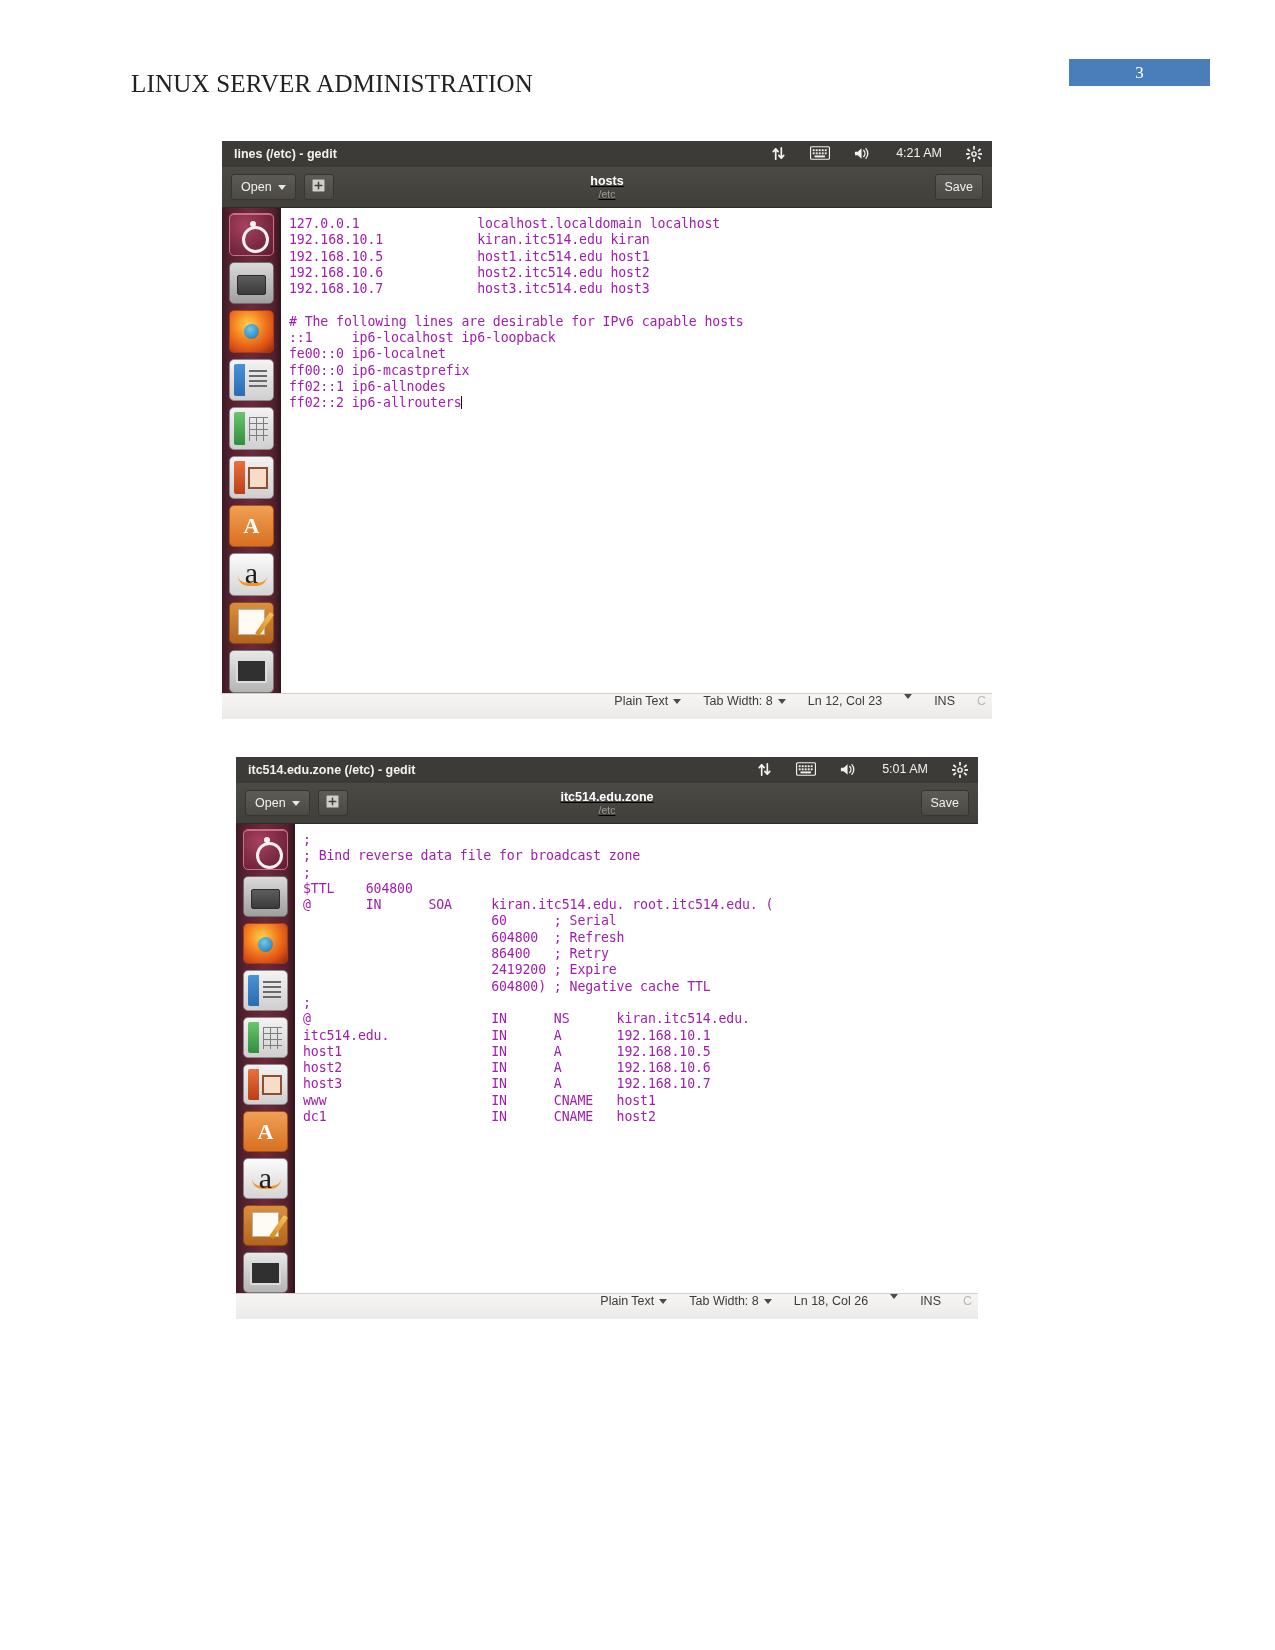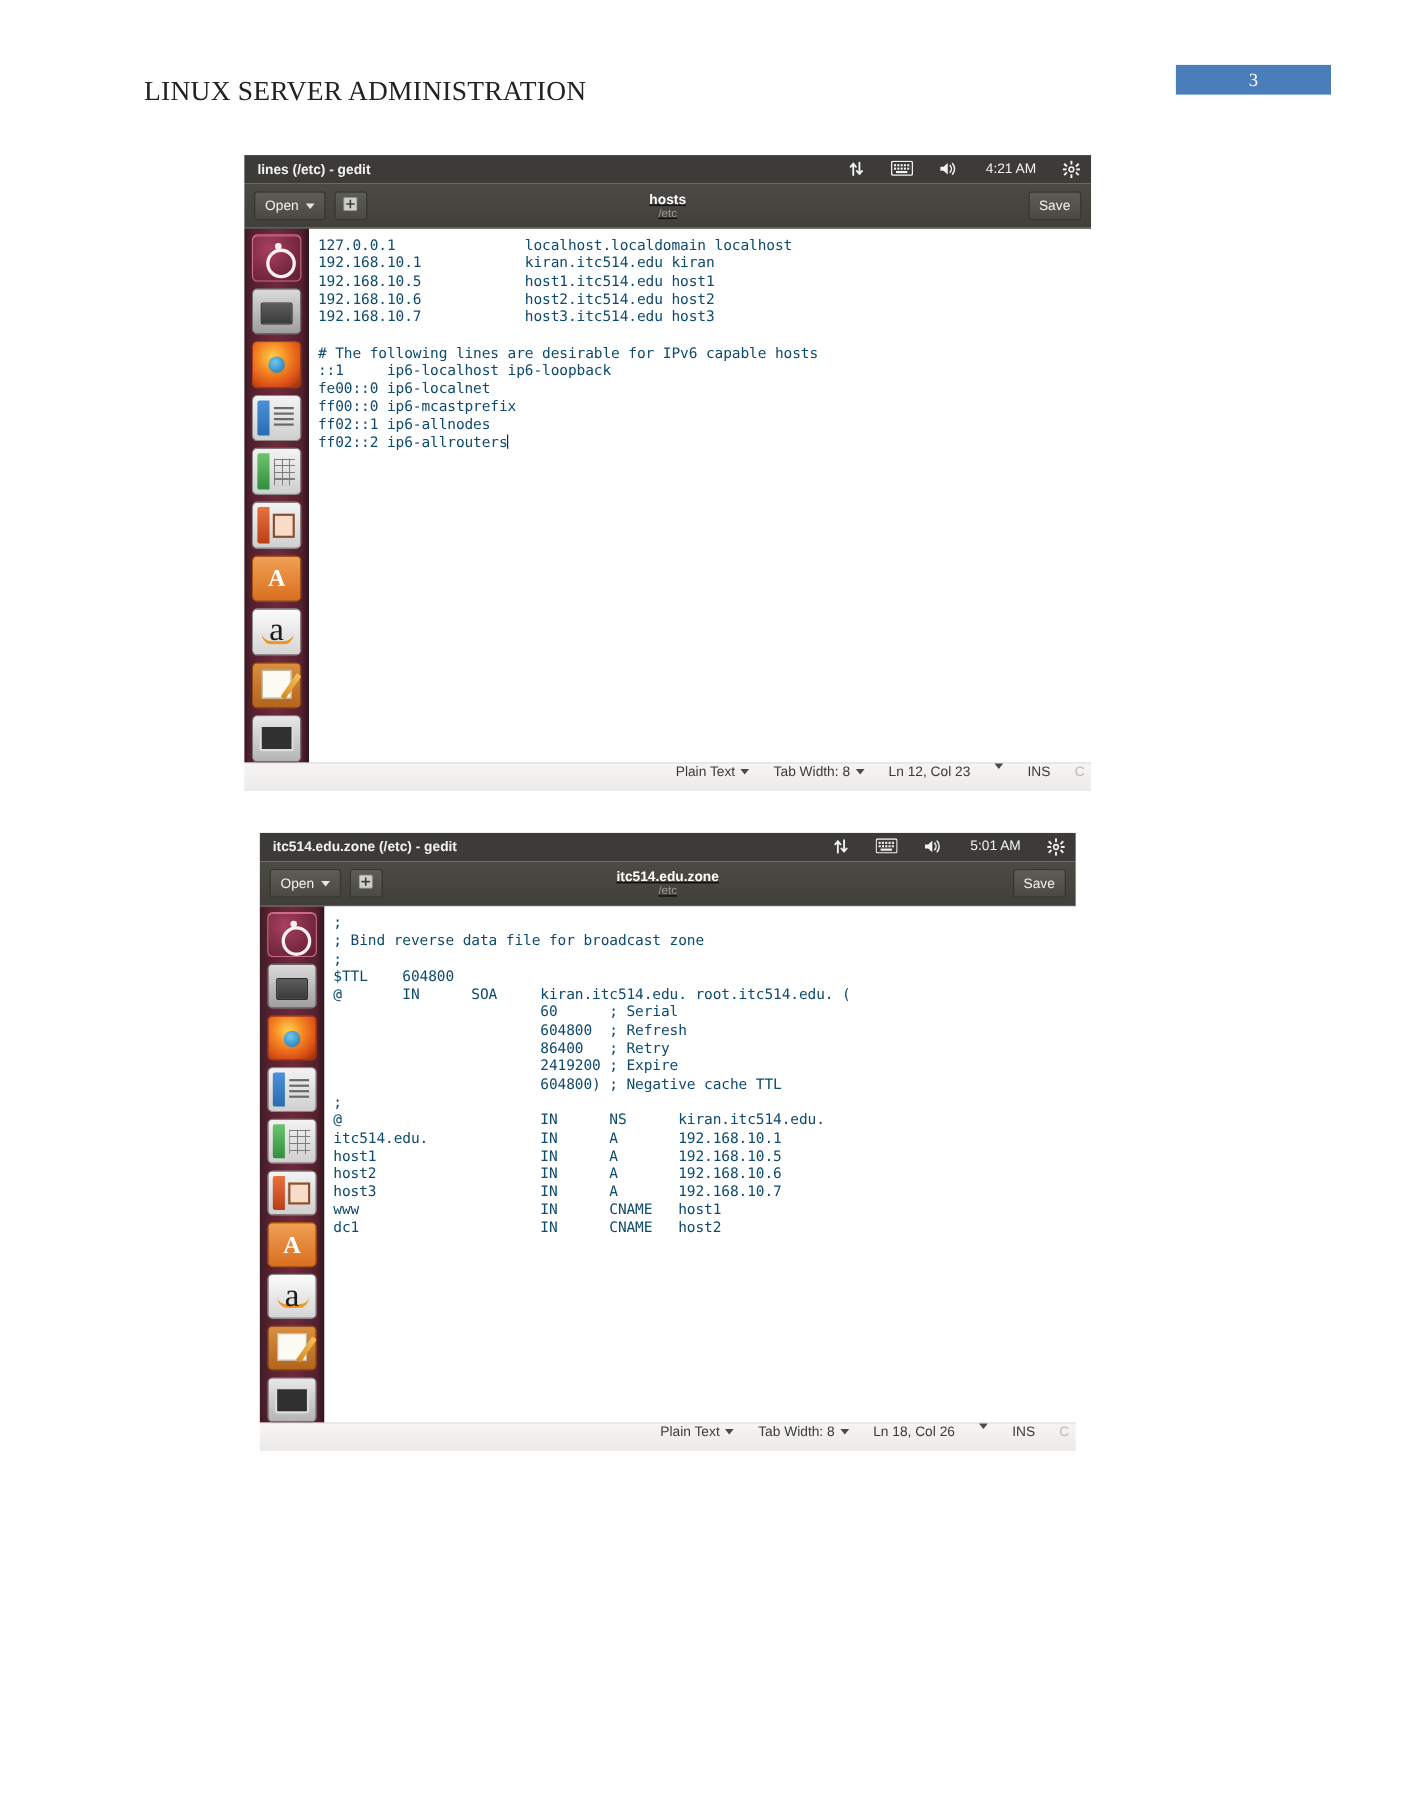--- a/index.html
+++ b/index.html
@@ -249,21 +249,21 @@
     flex: 1 1 auto;
     background: #ffffff;
     position: relative;
   }
   pre.code {
     margin: 0;
     padding: 8px 0 0 8px;
     font-family: "DejaVu Sans Mono", "Liberation Mono", monospace;
     font-size: 13.2px;
     line-height: 16.3px;
-    color: #0c4a6e;
+    color: #a21caf;
     white-space: pre;
     letter-spacing: -0.1px;
   }
   .caret-bar {
     display:inline-block; width:1px; height:13px;
     background:#111; vertical-align:-2px;
   }
 
   .statusbar {
     height: 26px;

